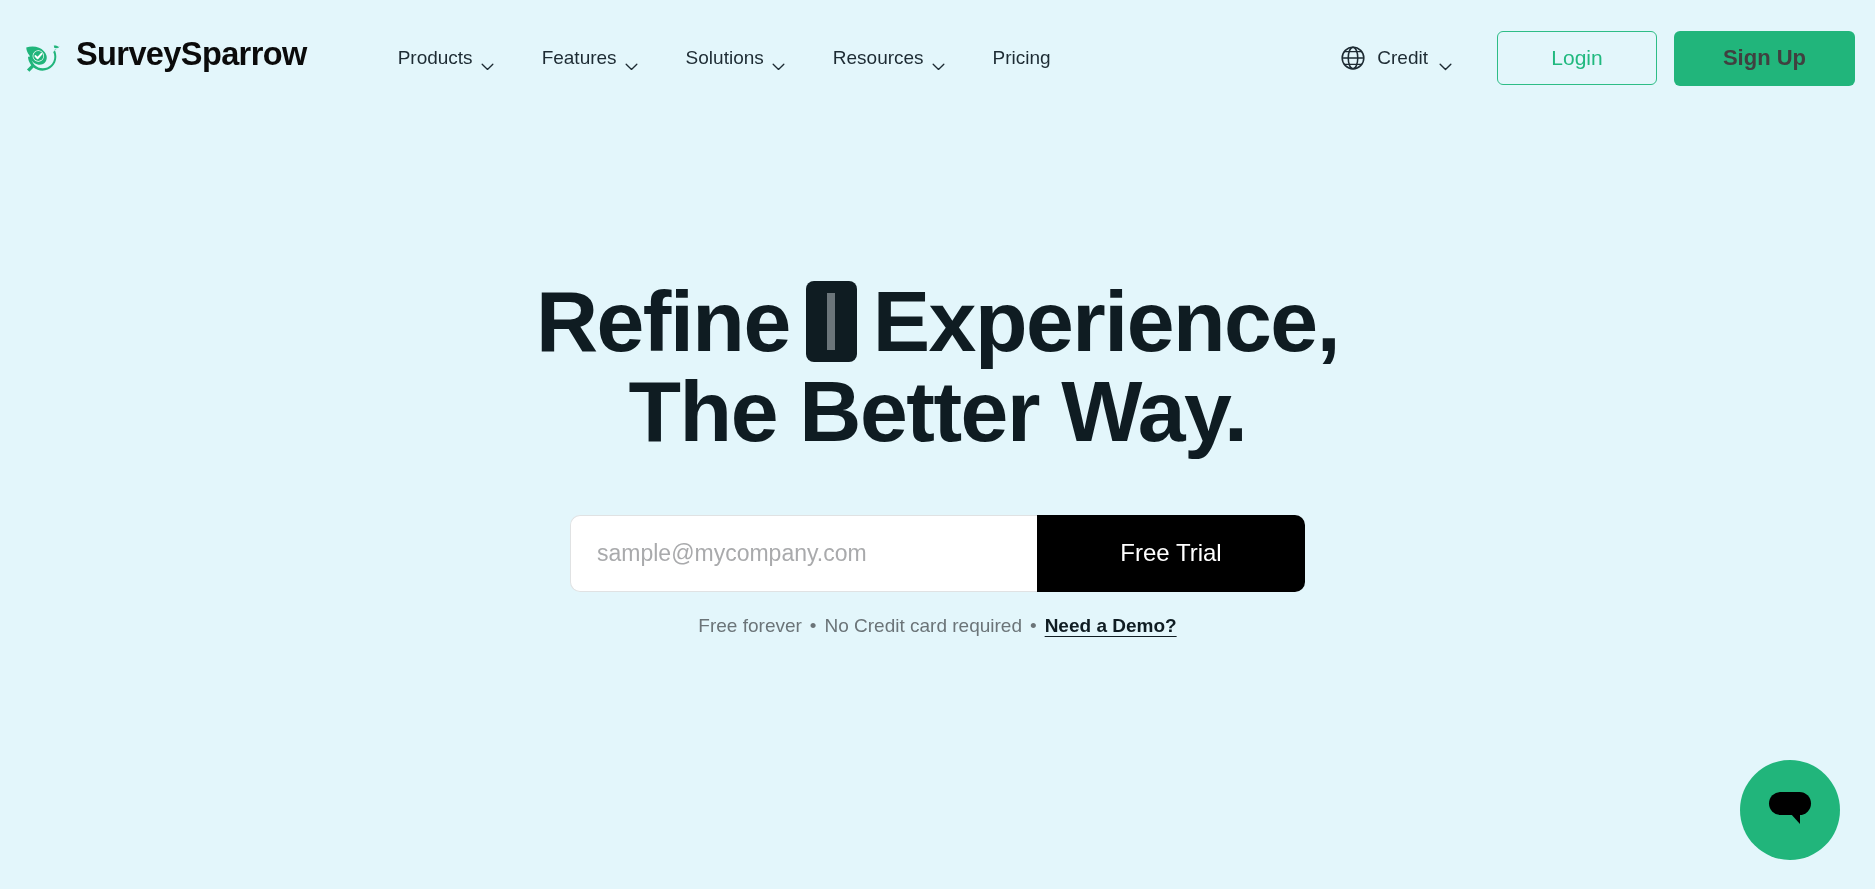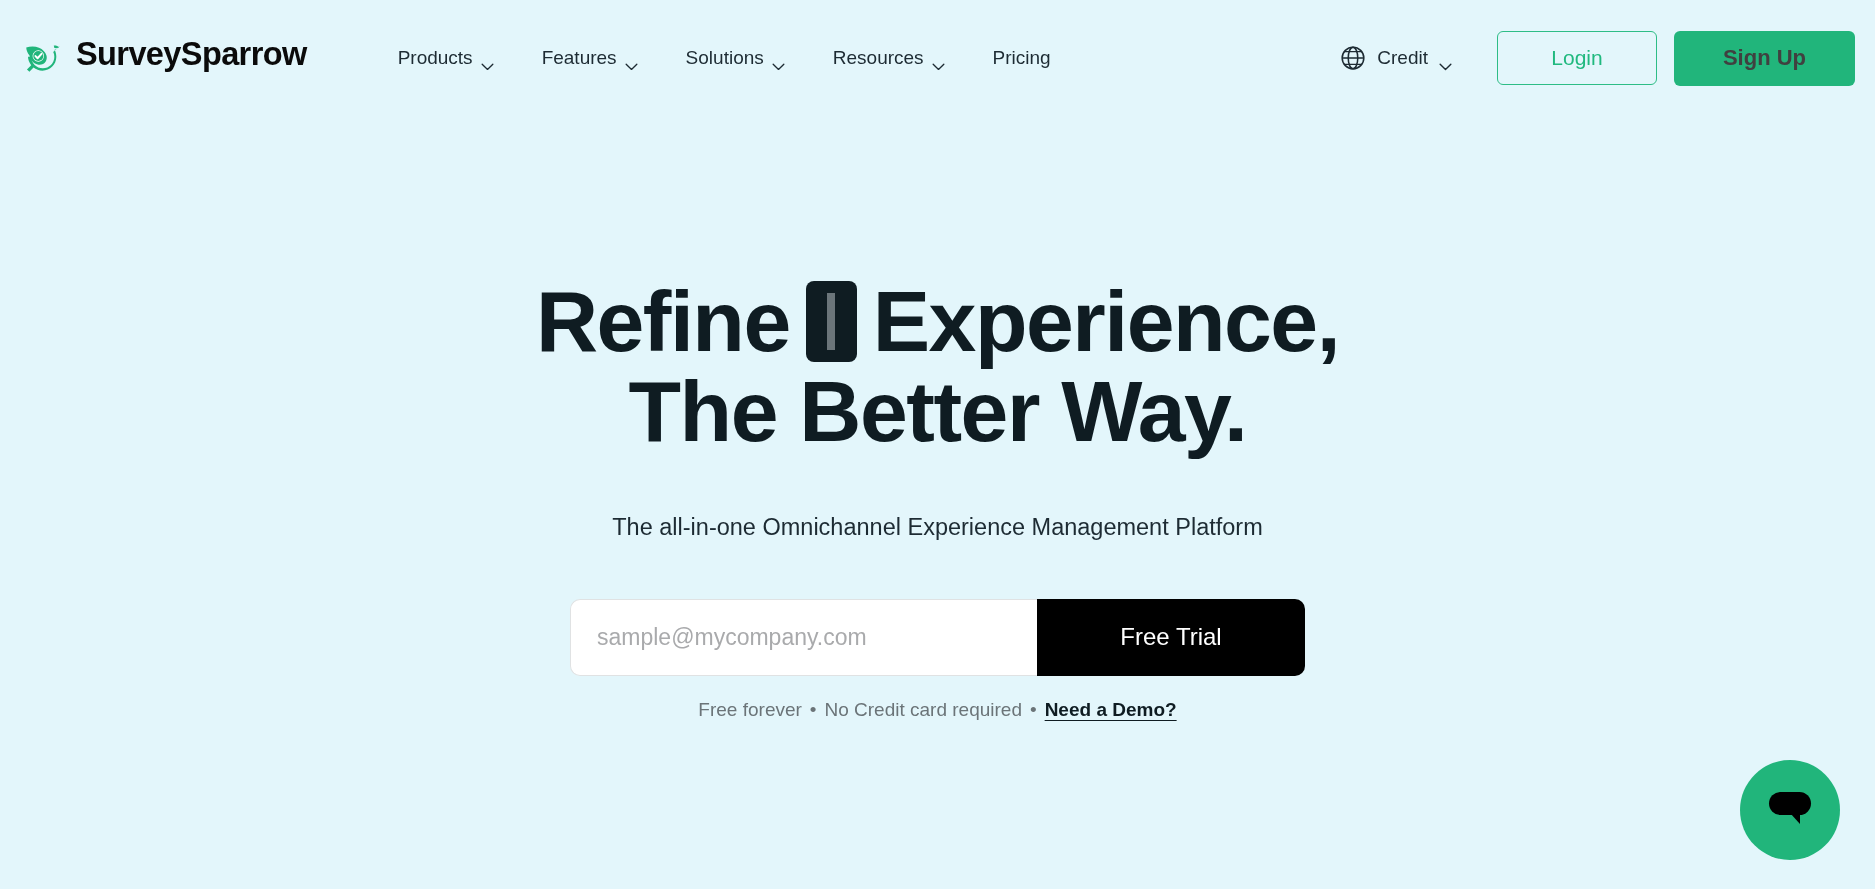--- a/index.html
+++ b/index.html
@@ -325,21 +325,20 @@
 
   <h1 class="hero-title">
     <span class="title-line title-line-1">
       <span>Refine</span>
       <span class="type-cursor"></span>
       <span>Experience,</span>
     </span>
     <span class="title-line">The Better Way.</span>
   </h1>
 
-  <p class="hero-sub">The all-in-one Omnichannel Experience Management Platform</p>
 
   <form class="signup-form">
     <input class="email-input" type="text" placeholder="sample@mycompany.com" style="">
     <button class="btn-free-trial" type="submit">Free Trial</button>
   </form>
 
   <div class="form-note">
     <span>Free forever</span>
     <span class="note-dot">•</span>
     <span>No Credit card required</span>

